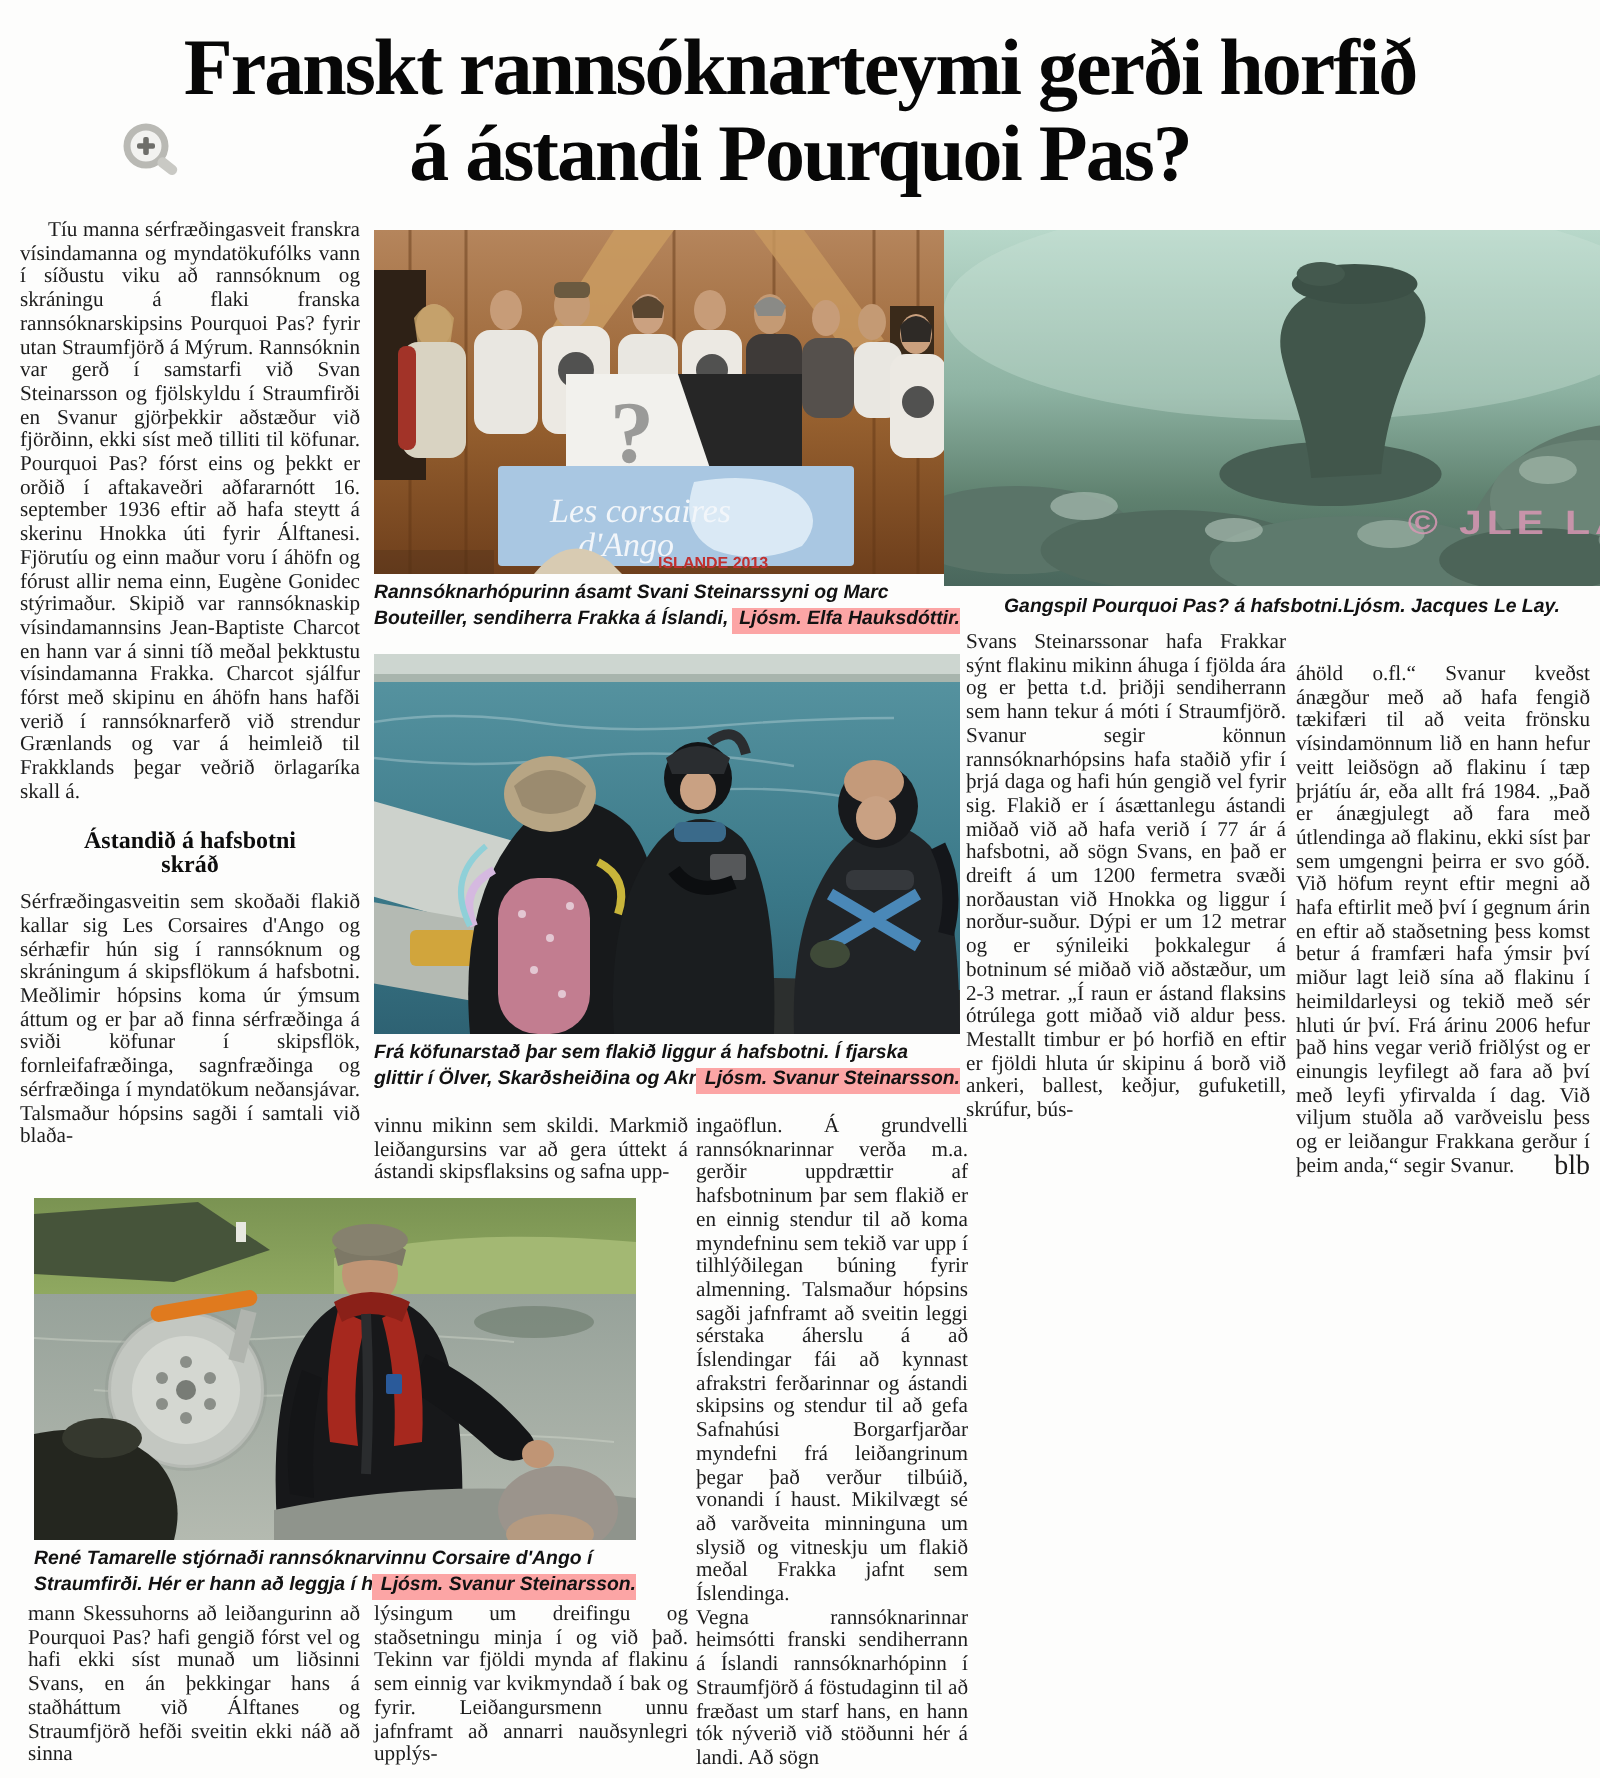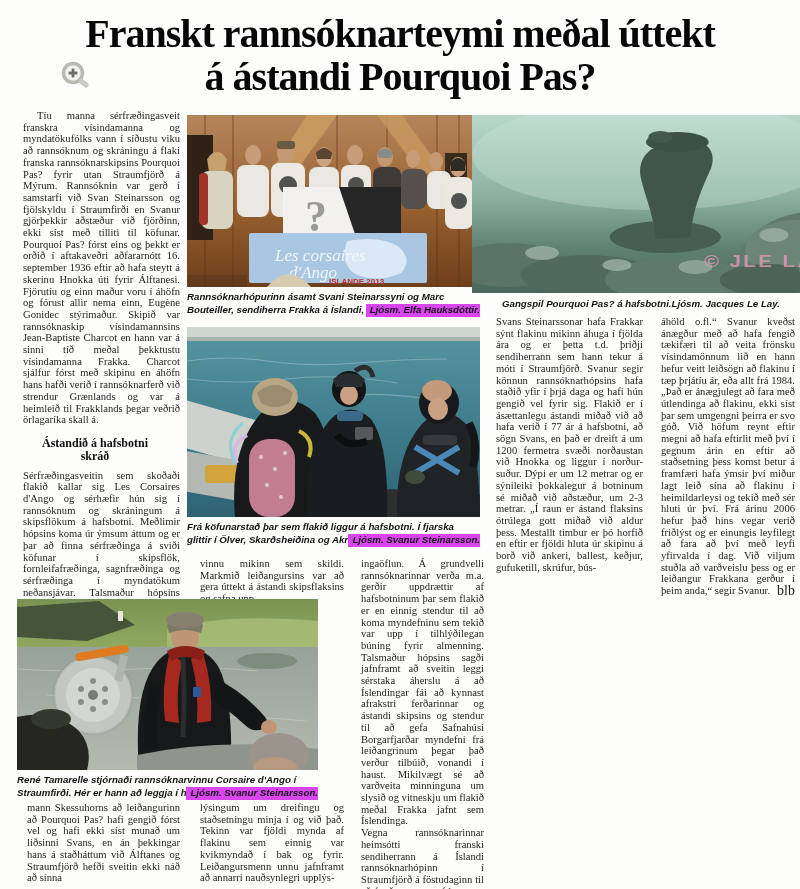--- a/index.html
+++ b/index.html
@@ -6,45 +6,45 @@
   .page{
     position:relative;width:800px;height:889px;background:#fdfdfc;
     font-family:"Liberation Serif",serif;color:#1c1c1c;overflow:hidden;
   }
   .headline{
     position:absolute;top:12px;left:0;width:100%;text-align:center;
     font-weight:bold;font-size:40px;line-height:1.08;letter-spacing:-1px;color:#070707;
   }
   .zoom-tool{position:absolute;left:60px;top:60px;width:32px;height:32px;cursor:pointer;}
   .col{position:absolute;text-align:justify;font-size:10.6px;line-height:11.7px;color:#1c1c1c;}
-  .col p{margin:0 0 0 13px;}
+  .col p{margin:0 0 0 0;}
   .indent{text-indent:14px;}
   .subhead{
     font-weight:bold;text-align:center;font-size:12px;line-height:1.07;
     margin:11px auto 7px;color:#0d0d0d;
   }
   .subhead1{max-width:122px;}
   .subhead2{max-width:104px;margin-top:14px;}
   .sig{float:right;font-size:14px;}
   .photo{position:absolute;overflow:hidden;}
   .photo svg{display:block;width:100%;height:100%;}
   .capbox{
     position:absolute;font-family:"Liberation Sans",sans-serif;font-weight:bold;
     font-style:italic;font-size:9.7px;line-height:1.32;color:#121212;
   }
-  .capbox .credit{position:absolute;right:0;bottom:0;background:#d946ef;padding-left:4px;}
+  .capbox .credit{position:absolute;right:0;bottom:0;background:#fca5a5;padding-left:4px;}
   .capline{display:flex;justify-content:space-between;align-items:baseline;}
 </style>
 </head>
 <body>
 
 <div class="page">
 
   <div class="headline">
-    <div>Franskt rannsóknarteymi meðal úttekt</div>
+    <div>Franskt rannsóknarteymi gerði horfið</div>
     <div>á ástandi Pourquoi Pas?</div>
   </div>
 
   <div class="zoom-tool">
     <svg viewBox="0 0 32 32">
       <circle cx="13" cy="13" r="9.5" fill="#f2f2f0" stroke="#b9b9b4" stroke-width="3.5"></circle>
       <rect x="8.5" y="11.6" width="9" height="2.8" rx="1" fill="#6e6e6a"></rect>
       <rect x="11.6" y="8.5" width="2.8" height="9" rx="1" fill="#6e6e6a"></rect>
       <rect x="19.5" y="18.2" width="11" height="5.2" rx="2.4" fill="#c9c9c4" transform="rotate(38 21 20)"></rect>
     </svg>
@@ -236,21 +236,21 @@
 
   <div class="col" style="left:348px;top:558px;width:136px;">
     <p>ingaöflun. Á grundvelli rannsóknarinnar verða m.a. gerðir uppdrættir af hafsbotninum þar sem flakið er en einnig stendur til að koma myndefninu sem tekið var upp í tilhlýðilegan búning fyrir almenning. Talsmaður hópsins sagði jafnframt að sveitin leggi sérstaka áherslu á að Íslendingar fái að kynnast afrakstri ferðarinnar og ástandi skipsins og stendur til að gefa Safnahúsi Borgarfjarðar myndefni frá leiðangrinum þegar það verður tilbúið, vonandi í haust. Mikilvægt sé að varðveita minninguna um slysið og vitneskju um flakið meðal Frakka jafnt sem Íslendinga.</p>
     <p>Vegna rannsóknarinnar heimsótti franski sendiherrann á Íslandi rannsóknarhópinn í Straumfjörð á föstudaginn til að fræðast um starf hans, en hann tók nýverið við stöðunni hér á landi. Að sögn</p>
   </div>
 
   <div class="col" style="left:483px;top:316px;width:160px;">
     <p>Svans Steinarssonar hafa Frakkar sýnt flakinu mikinn áhuga í fjölda ára og er þetta t.d. þriðji sendiherrann sem hann tekur á móti í Straumfjörð. Svanur segir könnun rannsóknarhópsins hafa staðið yfir í þrjá daga og hafi hún gengið vel fyrir sig. Flakið er í ásættanlegu ástandi miðað við að hafa verið í 77 ár á hafsbotni, að sögn Svans, en það er dreift á um 1200 fermetra svæði norðaustan við Hnokka og liggur í norður-suður. Dýpi er um 12 metrar og er sýnileiki þokkalegur á botninum sé miðað við aðstæður, um 2-3 metrar. „Í raun er ástand flaksins ótrúlega gott miðað við aldur þess. Mestallt timbur er þó horfið en eftir er fjöldi hluta úr skipinu á borð við ankeri, ballest, keðjur, gufuketill, skrúfur, bús-</p>
   </div>
 
-  <div class="col" style="left:648px;top:316px;width:147px;">
+  <div class="col" style="left:648px;top:332px;width:147px;">
     <p><span>áhöld o.fl.“ Svanur kveðst ánægður með að hafa fengið tækifæri til að veita frönsku vísindamönnum lið en hann hefur veitt leiðsögn að flakinu í tæp þrjátíu ár, eða allt frá 1984. „Það er ánægjulegt að fara með útlendinga að flakinu, ekki síst þar sem umgengni þeirra er svo góð. Við höfum reynt eftir megni að hafa eftirlit með því í gegnum árin en eftir að staðsetning þess komst betur á framfæri hafa ýmsir því miður lagt leið sína að flakinu í heimildarleysi og tekið með sér hluti úr því. Frá árinu 2006 hefur það hins vegar verið friðlýst og er einungis leyfilegt að fara að því með leyfi yfirvalda í dag. Við viljum stuðla að varðveislu þess og er leiðangur Frakkana gerður í þeim anda,“ segir Svanur.</span> <span class="sig">blb</span></p>
   </div>
 
   <div class="photo" style="left:17px;top:599px;width:301px;height:171px;">
     <svg viewBox="0 0 301 171" preserveAspectRatio="none">
       <defs>
         <linearGradient id="water2" x1="0" y1="0" x2="0" y2="1">
           <stop offset="0" stop-color="#97a29a"></stop>
             <stop offset="1" stop-color="#b4bab0"></stop>
         </linearGradient>

